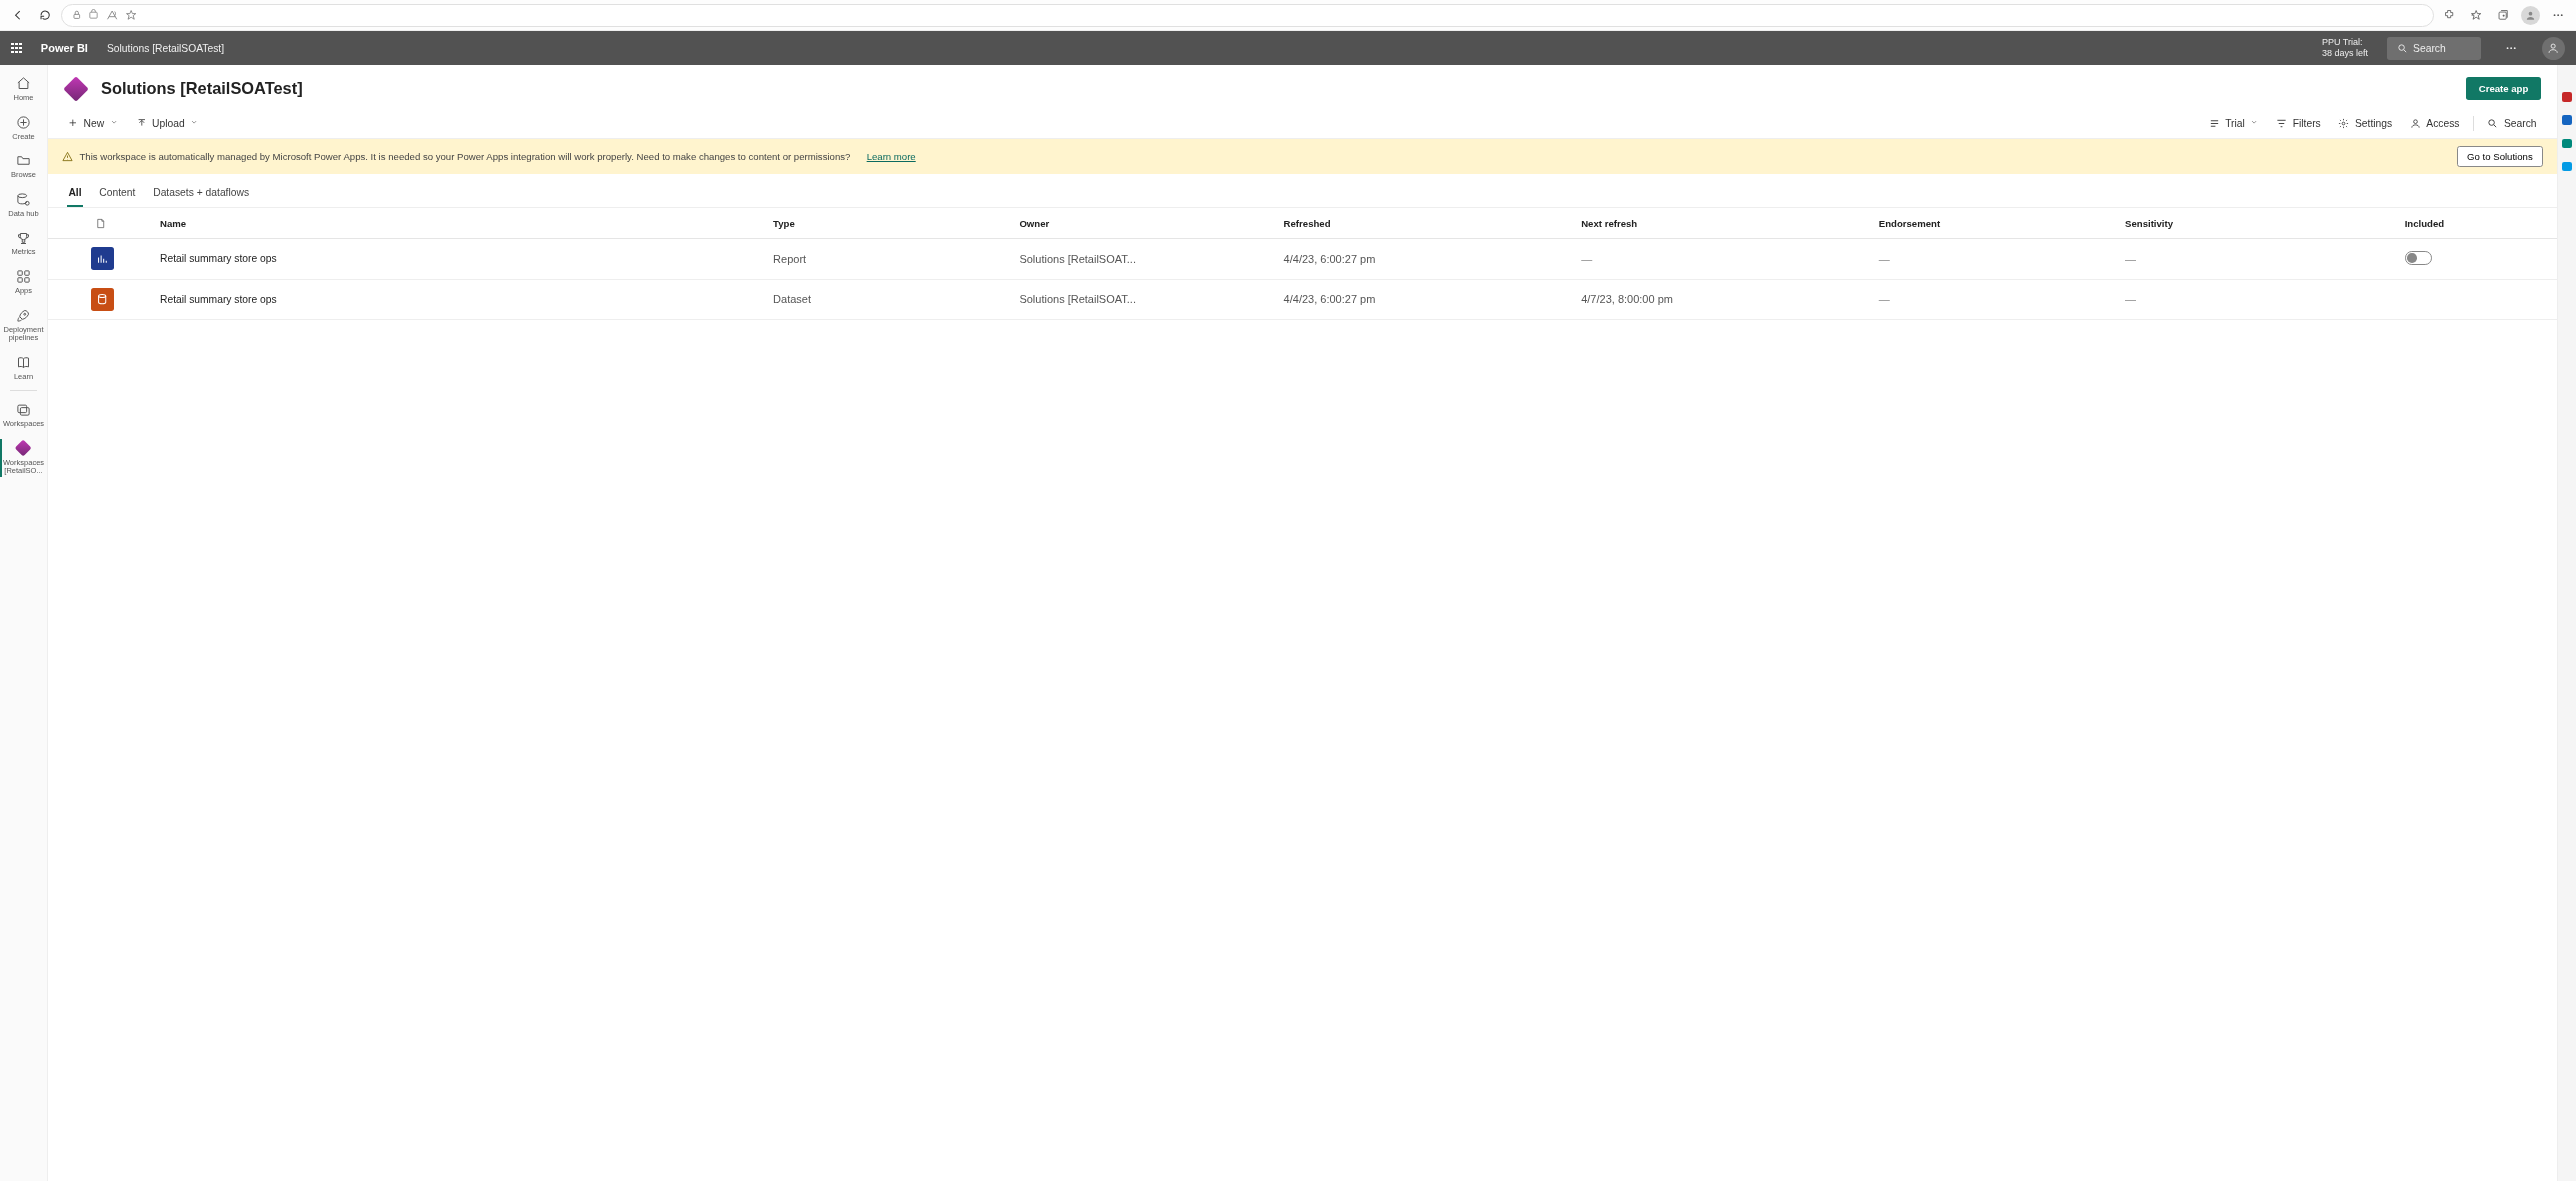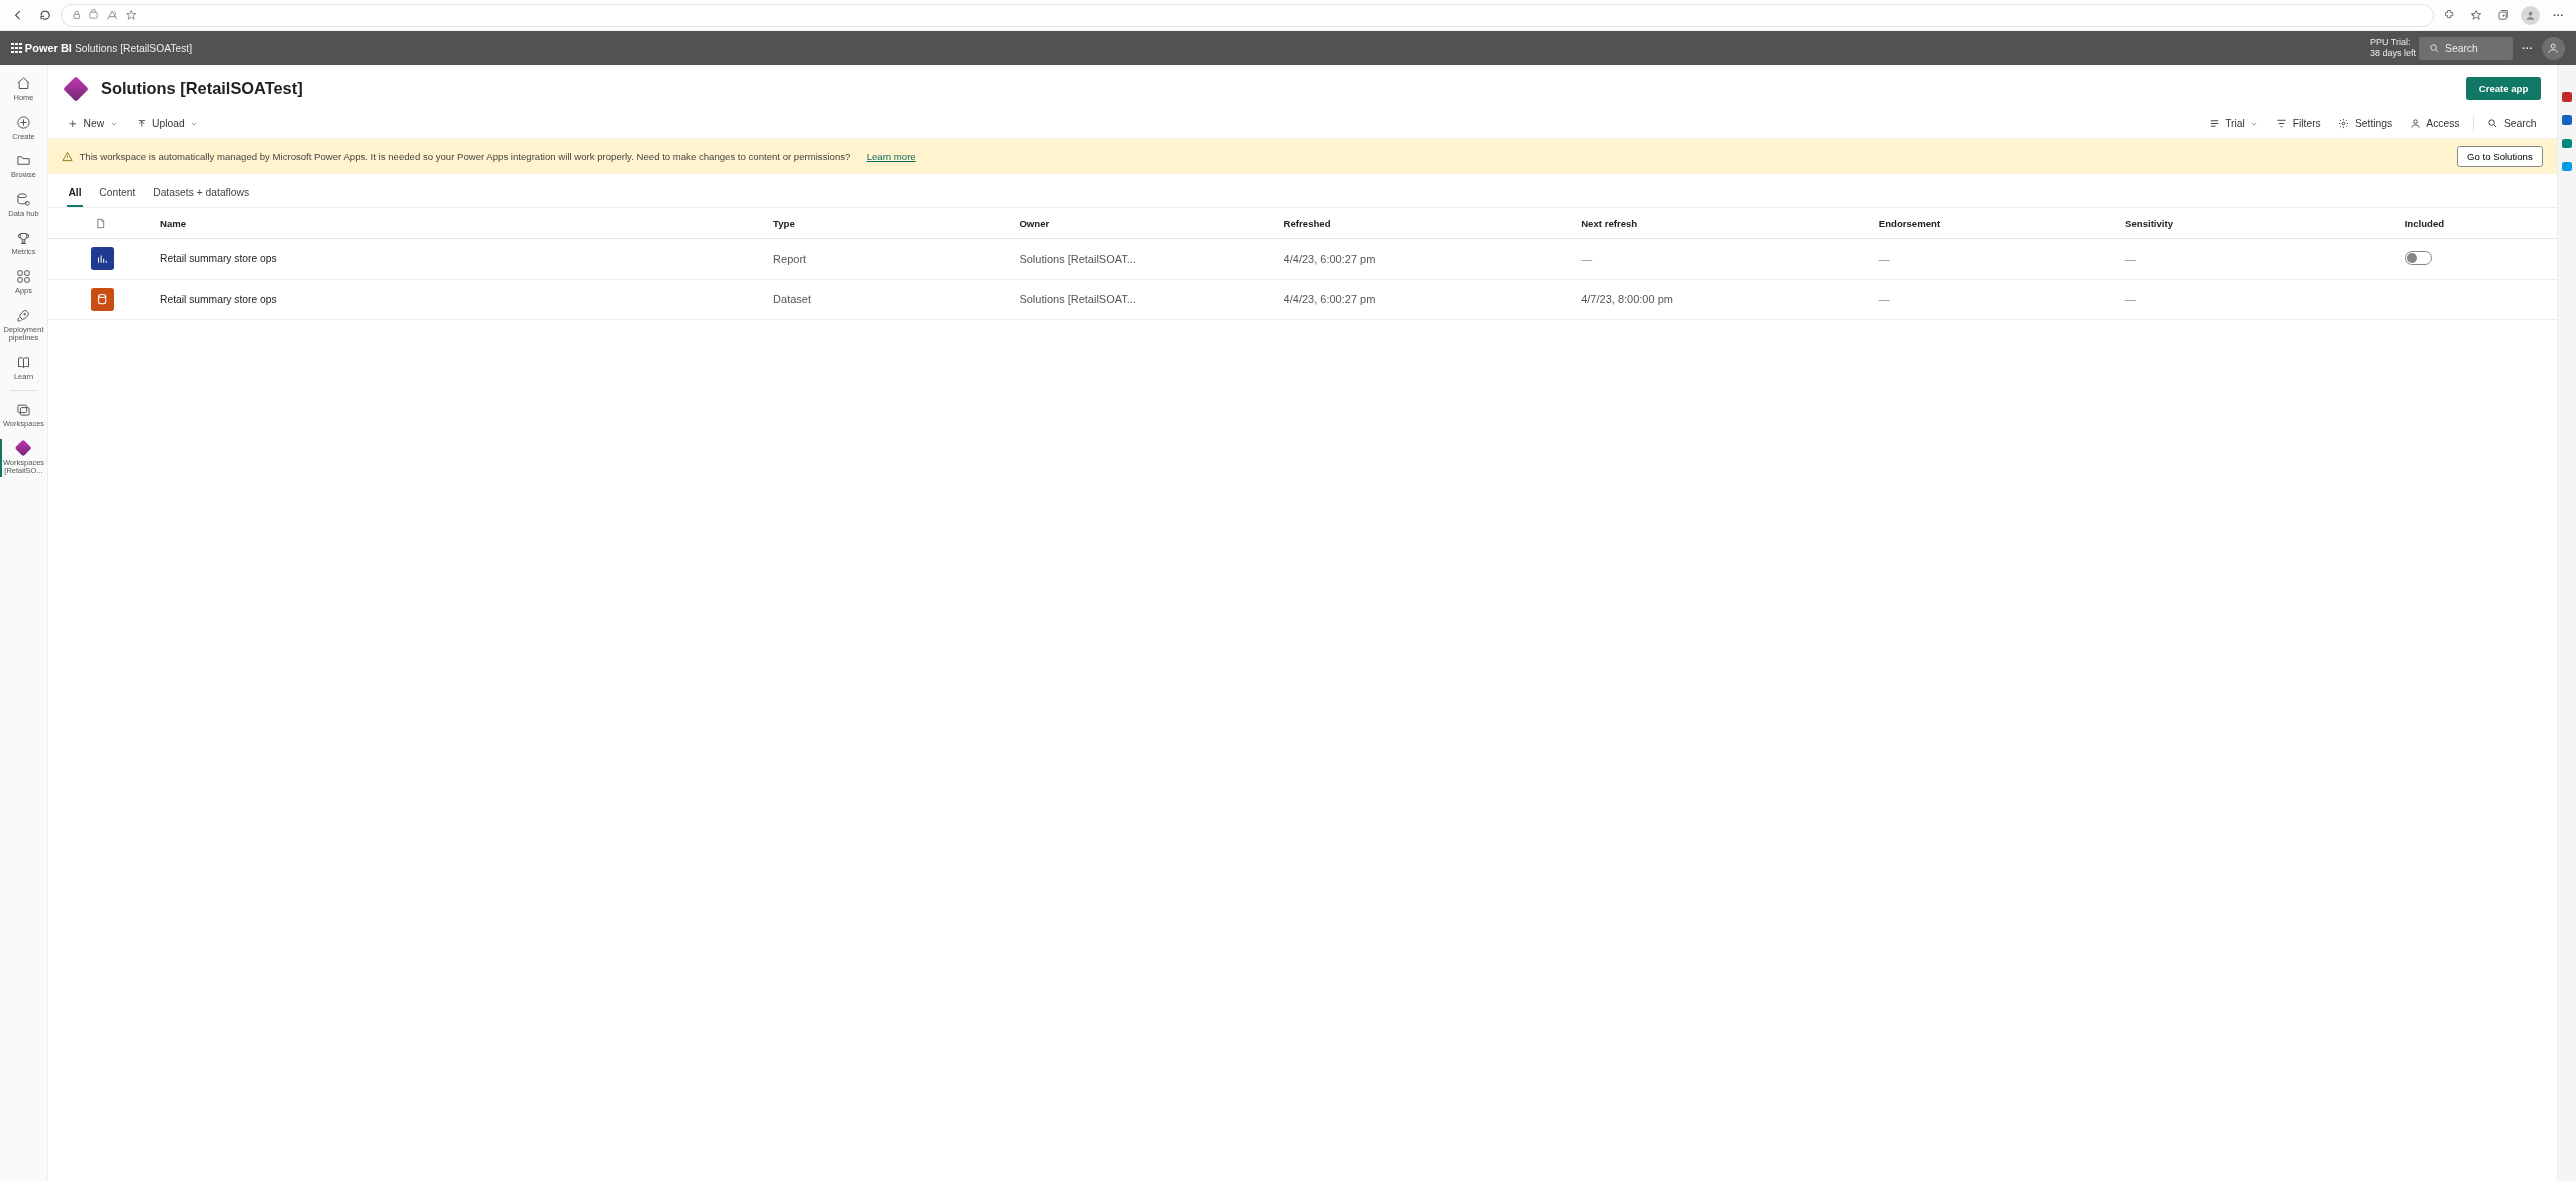--- a/index.html
+++ b/index.html
@@ -29,21 +29,21 @@
 .addr-text { flex: 1; white-space: nowrap; overflow: hidden; }
 .addr-right { display: flex; align-items: center; gap: 6.8px; }
 .avatar-circle {
   width: 19px; height: 19px; border-radius: 50%; background: #d8d8d8;
   display: flex; align-items: center; justify-content: center;
 }
 
 
 .pbi-top {
   height: 34px; background: #525252; color: #fff;
-  display: flex; align-items: center; padding: 0 11px; gap: 3px;
+  display: flex; align-items: center; padding: 0 11px; gap: 19px;
 }
 .waffle {
   display: grid; grid-template-columns: repeat(3, 2.7px); grid-template-rows: repeat(3, 2.7px);
   gap: 1.4px; cursor: pointer;
 }
 .waffle span { background: #fff; width: 2.7px; height: 2.7px; }
 .pbi-brand { font-weight: 600; font-size: 11px; }
 .pbi-breadcrumb { font-size: 10.3px; font-weight: 400; color: #f0f0f0; }
 .pbi-top-spacer { flex: 1; }
 .trial { font-size: 9px; line-height: 1.2; text-align: left; color: #eee; }
@@ -100,21 +100,21 @@
   height: 23px; padding: 0 12.3px; font-size: 9.6px; font-weight: 600; cursor: pointer;
 }
 
 
 .toolbar {
   display: flex; align-items: center; padding: 0 13.7px; height: 29px;
   border-bottom: 0.7px solid #eee;
 }
 .tb-left { display: flex; align-items: center; gap: 5.5px; }
 .tb-btn {
-  display: flex; align-items: center; gap: 5.5px; padding: 4.1px 6.8px;
+  display: flex; align-items: flex-start; gap: 5.5px; padding: 4.1px 6.8px;
   font-size: 10.3px; color: #333; cursor: pointer; border-radius: 2.7px;
 }
 .tb-spacer { flex: 1; }
 .tb-right { display: flex; align-items: center; gap: 4.1px; }
 .tb-divider { width: 0.7px; height: 15px; background: #ddd; margin: 0 2.7px; }
 
 
 .banner {
   background: #fff4ce; display: flex; align-items: center;
   padding: 6.8px 13.7px; font-size: 9.6px; color: #444; gap: 6.8px;

